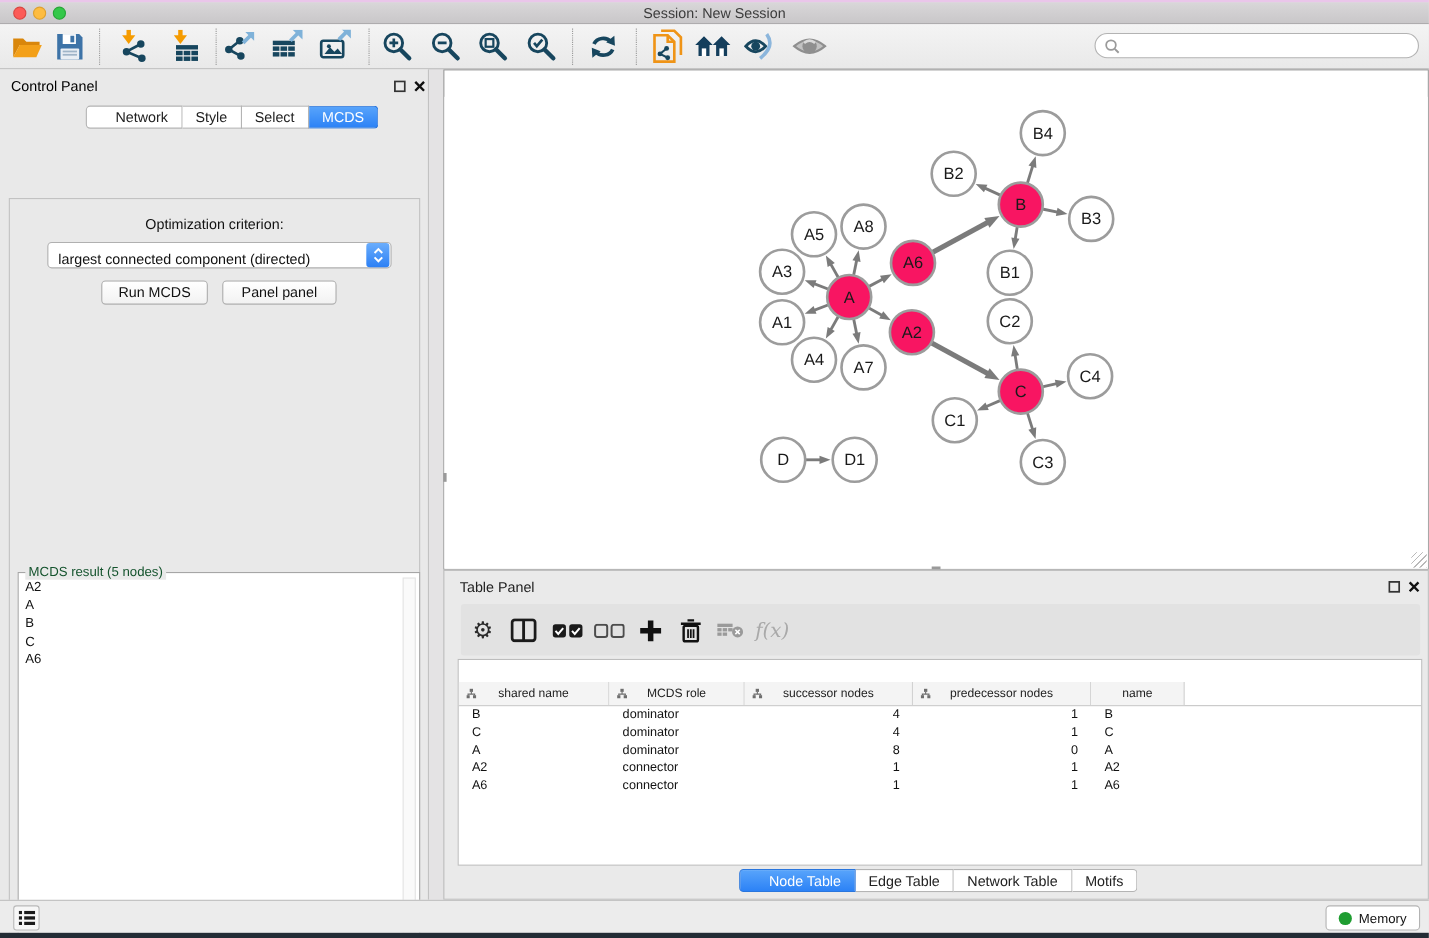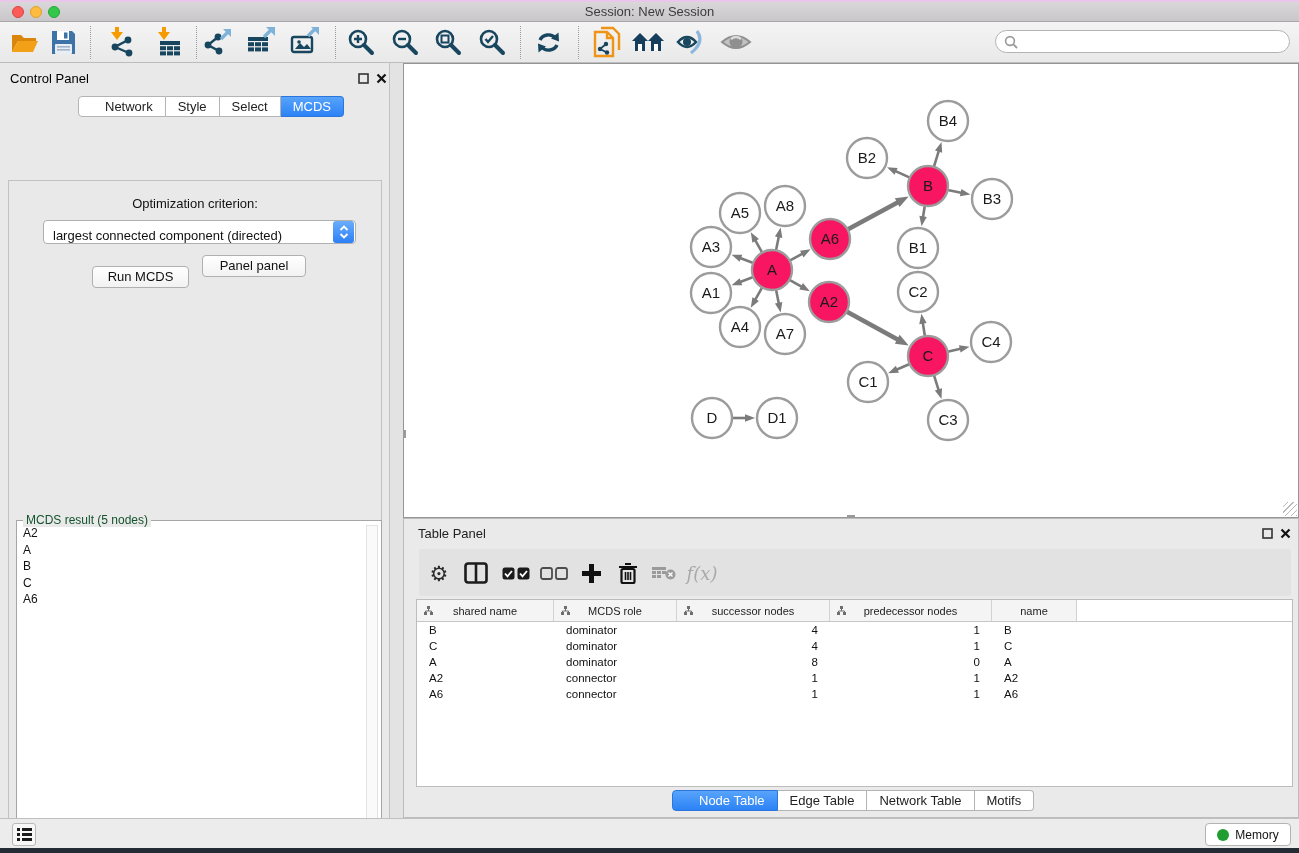--- a/index.html
+++ b/index.html
@@ -64,21 +64,21 @@
   .frame-notch-bottom { left:847px; top:515px; width:8px; height:3px; background:#9a9a9a; }
 
   
   .table-panel { left:403px; top:518px; width:896px; height:300px; background:#eaeaea; border:1px solid #bcbcbc; }
   .tp-title { left:14px; top:7px; font-size:13px; color:#222; }
   .tp-toolbar { position:absolute; left:15px; top:30px; width:872px; height:47px; background:#e2e2e2; border-radius:3px; }
   .tp-icon { position:absolute; top:7px; width:34px; height:34px; display:flex; align-items:center; justify-content:center; cursor:pointer; }
   .fx { font-family:"DejaVu Serif", serif; font-style:italic; font-size:18px; color:#a9a9a9; }
   .gear { font-size:21px; color:#2b2b2b; line-height:1; }
   .tp-table { position:absolute; left:12px; top:80px; width:877px; height:188px; background:#fff; border:1px solid #bdbdbd; overflow:hidden; }
-  .thead { display:flex; height:22px; border-bottom:1px solid #c6c6c6; font-size:11px; color:#222; }
+  .thead { display:flex; height:22px; border-bottom:1px solid #c6c6c6; font-size:11px; color:#222;margin-top:20px; }
   .th { position:relative; background:#f4f4f4; border-right:1px solid #d2d2d2; display:flex; align-items:center; justify-content:center; }
   .th .sort-ic { position:absolute; left:7px; top:6px; }
   .trow { display:flex; height:16px; font-size:11.5px; color:#111; align-items:center; }
   .td { padding:0 12px; white-space:nowrap; overflow:hidden; }
   .td.num { text-align:right; }
 
   
   .statusbar { left:0; top:818px; width:1299px; height:30px; background:#ececec; border-top:1px solid #c0c0c0; }
   .list-btn { position:absolute; left:12px; top:4px; width:24px; height:23px; background:#f7f7f7; border:1px solid #b9b9b9;
     border-radius:3px; display:flex; align-items:center; justify-content:center; cursor:pointer; }
@@ -280,21 +280,21 @@
     <div class="abs opt-label">Optimization criterion:</div>
     <div class="abs dropdown">
       <span class="dd-text">largest connected component (directed)</span>
       <span class="dd-stepper">
         <svg width="10" height="16" viewBox="0 0 10 16">
             <path d="M1.5 6 L5 2.5 L8.5 6" fill="none" stroke="#fff" stroke-width="1.8"></path>
             <path d="M1.5 10 L5 13.5 L8.5 10" fill="none" stroke="#fff" stroke-width="1.8"></path>
           </svg>
       </span>
     </div>
-    <button class="btn" style="left:83px; top:74px; width:97px;margin-top:11px;">Run MCDS</button>
+    <button class="btn" style="left:83px; top:74px; width:97px;">Run MCDS</button>
     <button class="btn" style="left:193px; top:74px; width:104px;">Panel panel</button>
     <div class="abs fieldset">
       <span class="legend">MCDS result (5 nodes)</span>
       <div class="mcds-list" id="mcds-list">
           <div>A2</div>
           <div>A</div>
           <div>B</div>
           <div>C</div>
           <div>A6</div>
         </div>

